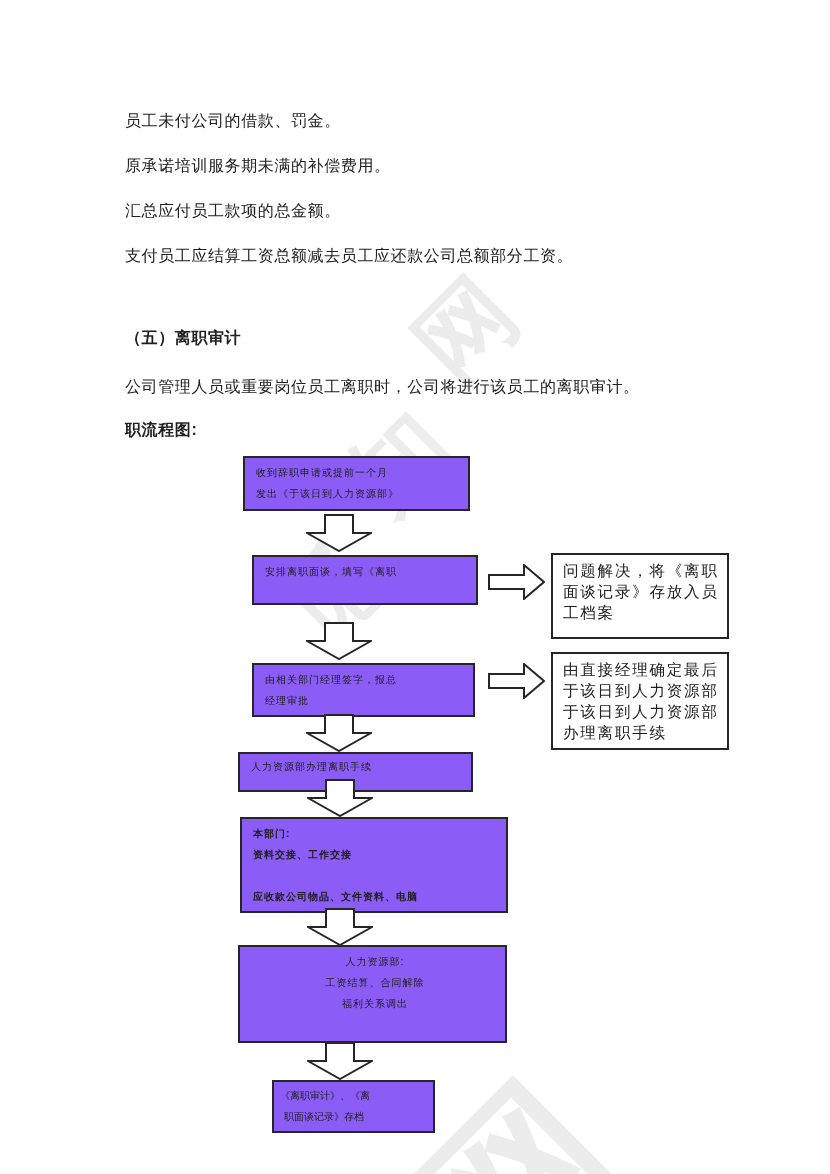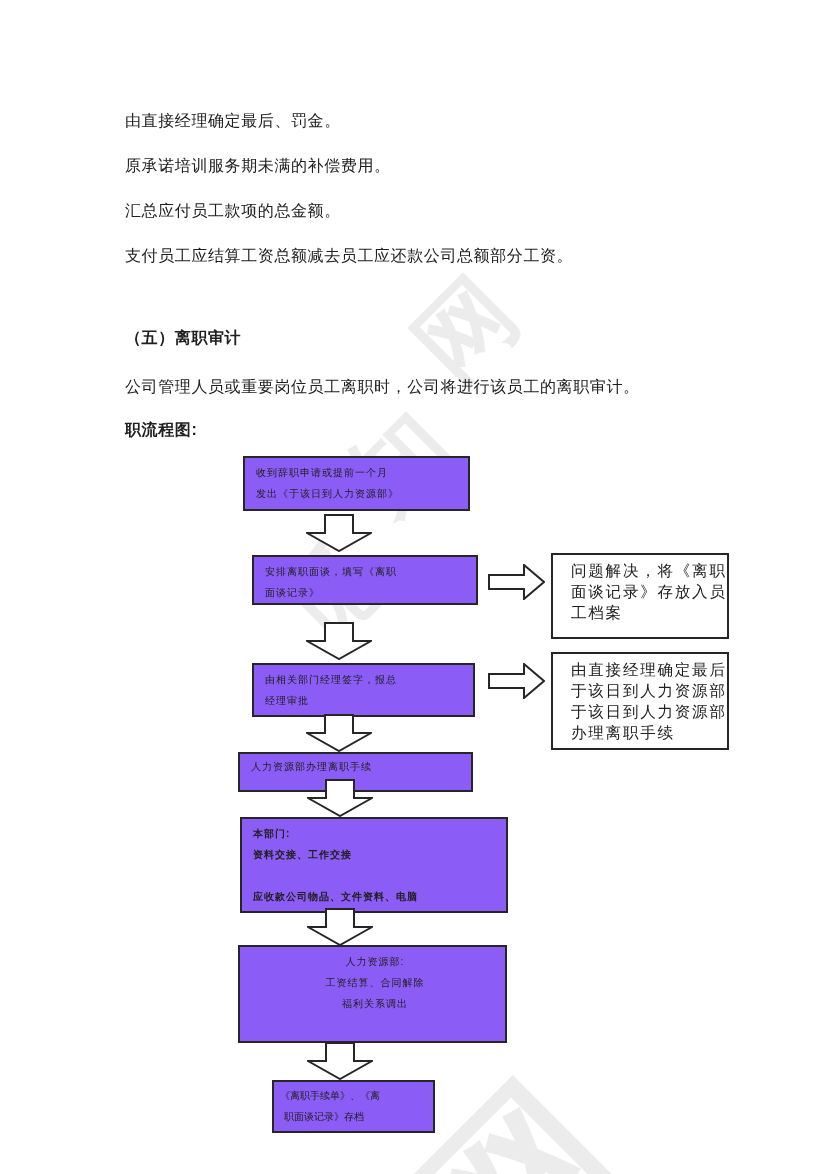--- a/index.html
+++ b/index.html
@@ -41,39 +41,39 @@
     padding:4px 6px 0 11px;
   }
   .sbox{
     position:absolute;
     box-sizing:border-box;
     border:2px solid #262626;
     background:#ffffff;
     font-size:15.5px;
     line-height:21px;
     letter-spacing:1.8px;
-    padding:5px 4px 0 18px;
+    padding:5px 4px 0 10px;
   }
   .line{min-height:21px;white-space:nowrap;}
   .arrow{position:absolute;}
   .arrow svg{display:block;}
 </style>
 </head>
 <body>
 
 <div class="page">
 
   <div>
     <span class="wm-char" style="left:284px;top:546px;font-size:95px;">觅</span>
     <span class="wm-char" style="left:352px;top:414px;font-size:95px;">知</span>
     <span class="wm-char" style="left:418px;top:282px;font-size:95px;">网</span>
     <span class="wm-char" style="left:432px;top:1092px;font-size:170px;">网</span>
   </div>
 
-  <div class="para" style="top:111px;">由直接经理确定最后、罚金。</div>
+  <div class="para" style="top:111px;">员工未付公司的借款、罚金。</div>
   <div class="para" style="top:156px;">原承诺培训服务期未满的补偿费用。</div>
   <div class="para" style="top:201px;">汇总应付员工款项的总金额。</div>
   <div class="para" style="top:246px;">支付员工应结算工资总额减去员工应还款公司总额部分工资。</div>
 
   <div class="para bold" style="top:328px;">（五）离职审计</div>
   <div class="para" style="top:377px;">公司管理人员或重要岗位员工离职时，公司将进行该员工的离职审计。</div>
   <div class="para bold" style="top:420px;">职流程图:</div>
 
   <div>
 
@@ -83,21 +83,20 @@
     </div>
 
     <div class="arrow" style="left:306px;top:514px;">
       <svg width="66" height="38" viewBox="0 0 66 38">
           <polygon points="19,1 47,1 47,19 65,19 33,37 1,19 19,19" fill="#ffffff" stroke="#262626" stroke-width="2"></polygon>
         </svg>
     </div>
 
     <div class="fbox" style="left:252px;top:555px;width:226px;height:50px;">
       <div class="line">安排离职面谈，填写《离职</div>
-      <div class="line">面谈记录》</div>
     </div>
 
     <div class="arrow" style="left:488px;top:564px;">
       <svg width="57" height="36" viewBox="0 0 57 36">
           <polygon points="1,11 36,11 36,1 56,18 36,35 36,25 1,25" fill="#ffffff" stroke="#262626" stroke-width="2"></polygon>
         </svg>
     </div>
 
     <div class="sbox" style="left:551px;top:553px;width:178px;height:86px;">
       <div class="line">问题解决，将《离职</div>
@@ -164,18 +163,18 @@
       <div class="line">福利关系调出</div>
     </div>
 
     <div class="arrow" style="left:307px;top:1042px;">
       <svg width="66" height="38" viewBox="0 0 66 38">
           <polygon points="19,1 47,1 47,19 65,19 33,37 1,19 19,19" fill="#ffffff" stroke="#262626" stroke-width="2"></polygon>
         </svg>
     </div>
 
     <div class="fbox" style="left:272px;top:1080px;width:163px;height:53px;padding:3px 4px 0 6px;letter-spacing:0;">
-      <div class="line">《离职手续单》、《离</div>
+      <div class="line">《离职审计》、《离</div>
       <div class="line" style="padding-left:4px;">职面谈记录》存档</div>
     </div>
 
   </div>
 </div>
 
 </body></html>

